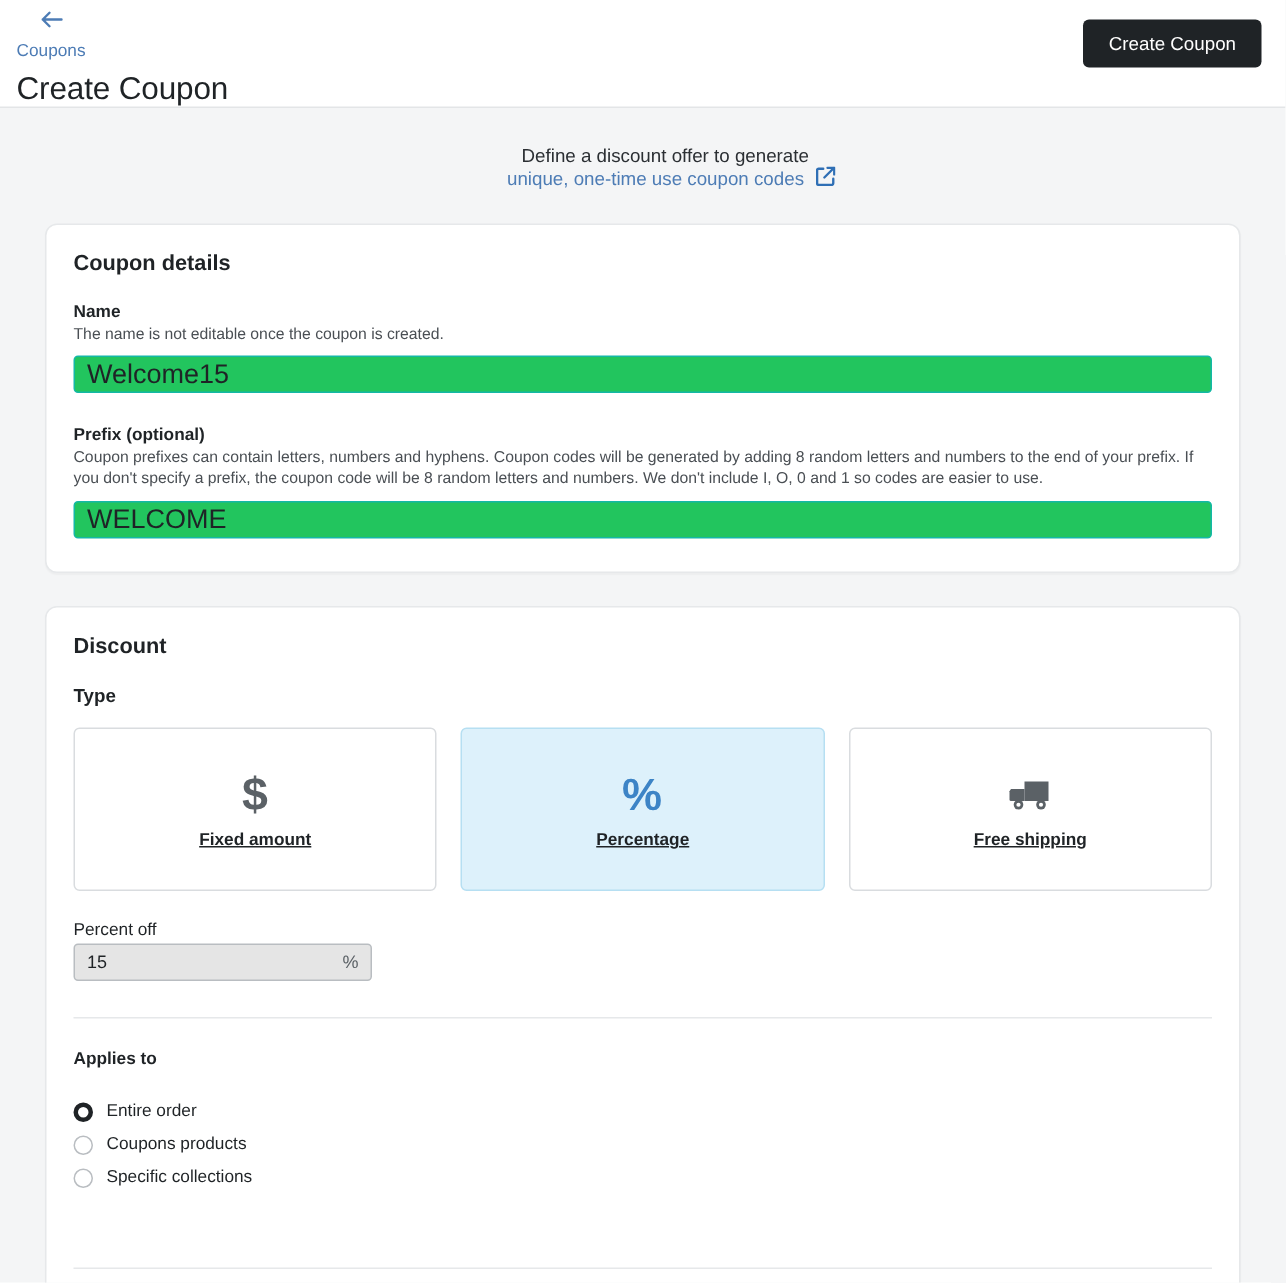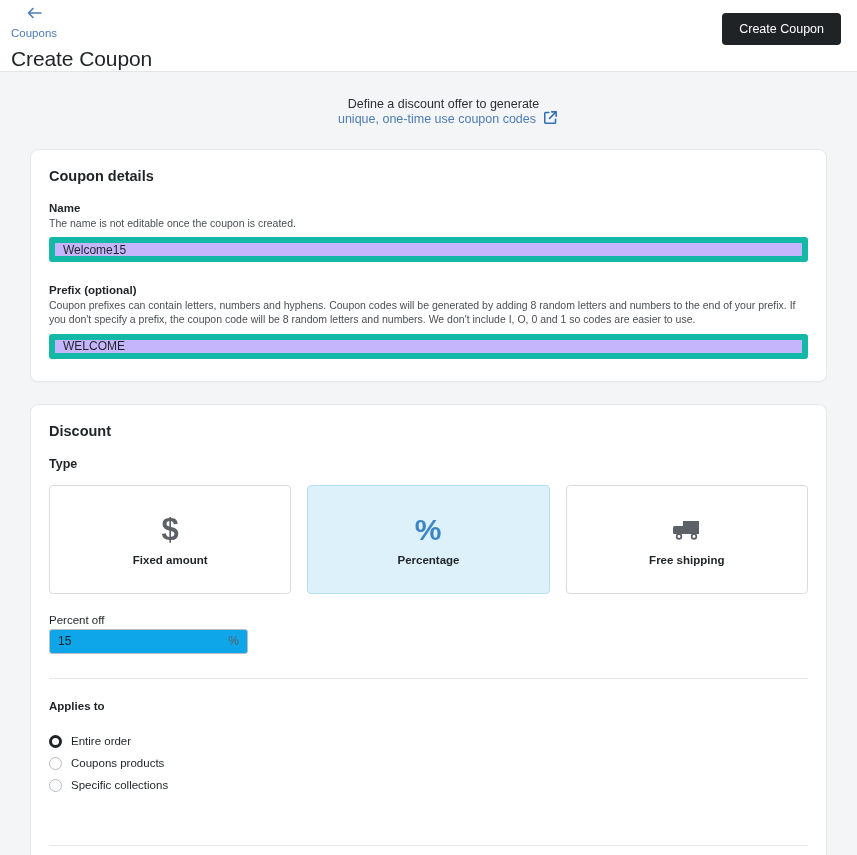--- a/index.html
+++ b/index.html
@@ -100,27 +100,27 @@
   }
   .field-help {
     font-size: 10.5px;
     color: #4a4f54;
     line-height: 1.35;
     margin-bottom: 7px;
   }
   .text-input {
     width: 100%;
     height: 25px;
-    border: 6px solid #14b8a6;
+    border: 1px solid #14b8a6;
     border-radius: 3px;
-    font-size: 12px;
+    font-size: 18px;
     font-family: "Liberation Sans", sans-serif;
     color: #1f2326;
     padding: 0 8px;
-    background: #c4b5fd;
+    background: #22c55e;
     outline: none;
   }
   .gap-block { margin-top: 22px; }
 
   
   .subhead {
     font-size: 12.5px;
     font-weight: 700;
     color: #1f2326;
     margin: 0 0 14px 0;
@@ -141,20 +141,21 @@
   .type-card.selected {
     background: #ddf1fb;
     border-color: #b6dff2;
   }
   .type-icon { height: 36px; display: flex; align-items: center; justify-content: center; }
   .type-label {
     font-size: 11.5px;
     font-weight: 700;
     color: #1f2326;
     margin-top: 6px;
+    text-decoration: underline;
   }
 
   
   .percent-wrap { margin-top: 20px; }
   .percent-label {
     font-size: 11.5px;
     font-weight: 400;
     color: #1f2326;
     margin-bottom: 3px;
   }
@@ -165,21 +166,21 @@
   }
   .percent-box input {
     width: 100%;
     height: 100%;
     border: 1px solid #b9bdc1;
     border-radius: 3px;
     font-size: 12px;
     font-family: "Liberation Sans", sans-serif;
     padding: 0 26px 0 8px;
     outline: none;
-    background: #0ea5e9;
+    background: #e5e5e5;
     color: #1f2326;
   }
   .percent-suffix {
     position: absolute;
     right: 9px;
     top: 50%;
     transform: translateY(-50%);
     font-size: 12px;
     color: #5b6166;
     pointer-events: none;

